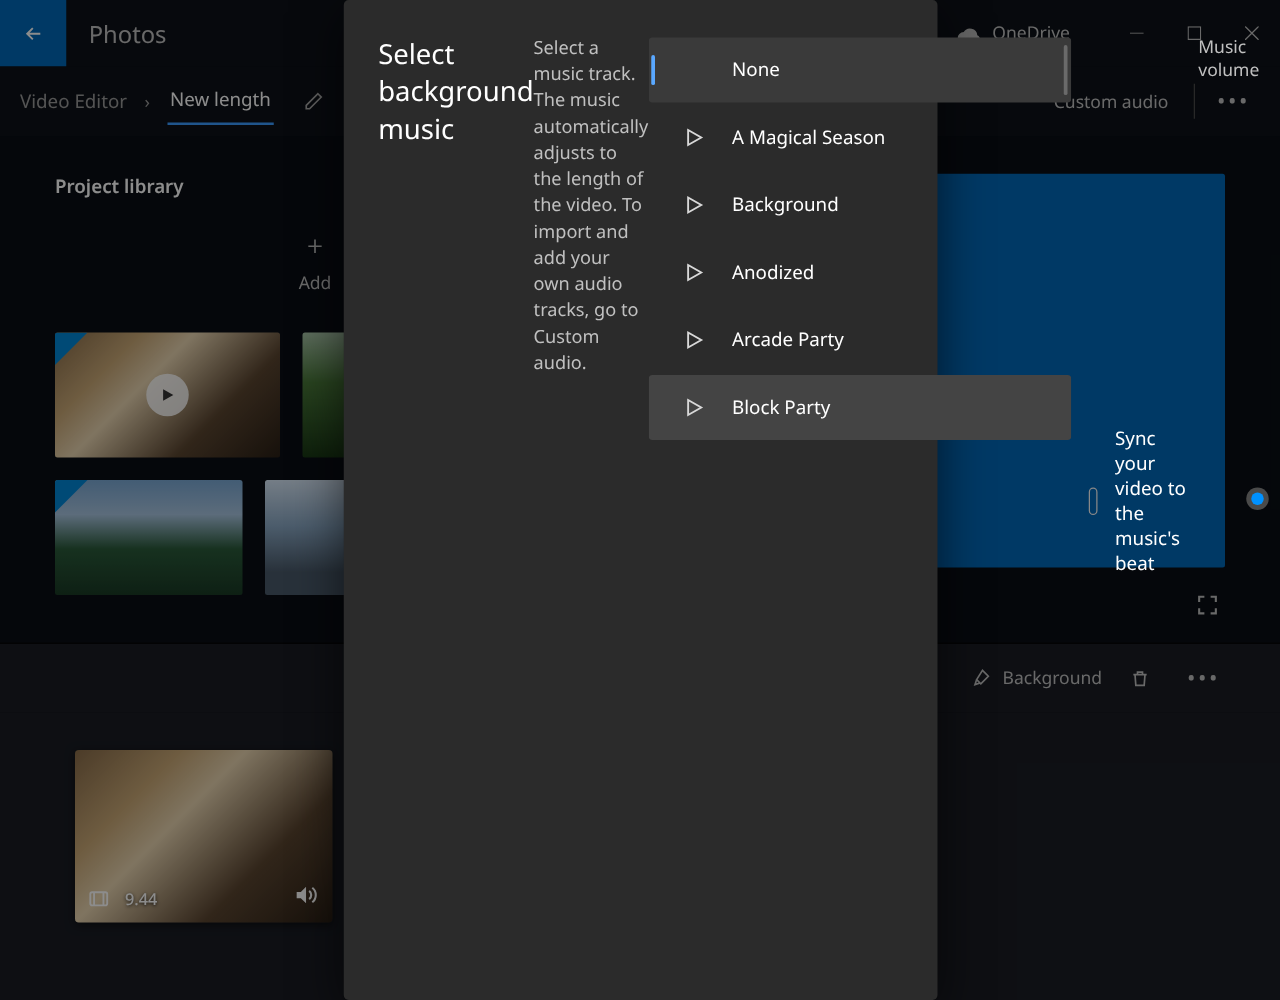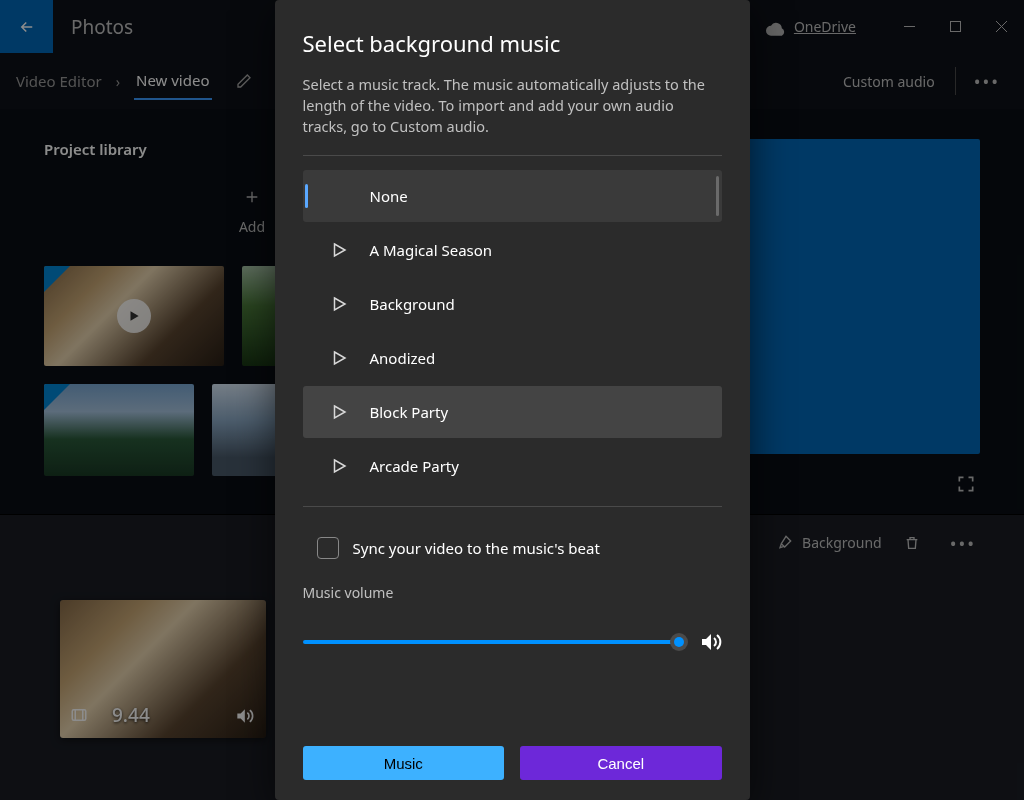--- a/index.html
+++ b/index.html
@@ -83,38 +83,38 @@
   
   .storyboard{
     height:230px;background:var(--bg-panel);padding:30px 60px;display:flex;gap:0;
     position:relative;
   }
   .story-clip{
     position:relative;width:206px;height:138px;border-radius:3px;overflow:hidden;
     box-shadow:0 2px 8px rgba(0,0,0,0.5);
   }
   .clip-meta{
-    position:absolute;left:10px;bottom:10px;display:flex;align-items:center;gap:24px;
-    color:#fff;font-size:19px;font-weight:500;text-shadow:0 1px 3px rgba(0,0,0,0.8);
+    position:absolute;left:10px;bottom:10px;display:flex;align-items:center;gap:12px;
+    color:#fff;font-size:13px;font-weight:500;text-shadow:0 1px 3px rgba(0,0,0,0.8);
   }
   .clip-vol{position:absolute;right:12px;bottom:12px;color:#fff;}
   .story-clip.secondary{width:36px;margin-left:430px;opacity:0.5;}
   
   .photo-people{background:linear-gradient(135deg,#8a6d4a 0%,#c9a876 25%,#e8d4b0 40%,#5a4530 70%,#2a1f15 100%);}
   .photo-forest{background:linear-gradient(180deg,#a8c5a8 0%,#4a7a3a 40%,#1a3a15 100%);}
   .photo-mountain{background:linear-gradient(180deg,#7aa8d4 0%,#a8c5e0 30%,#2a5a3a 60%,#1a3a25 100%);}
   .photo-arch{background:linear-gradient(180deg,#d4e4f4 0%,#8aa8c4 40%,#4a5a6a 80%);}
   
   .scrim{
     position:absolute;inset:0;background:rgba(0,0,0,0.45);
     display:flex;justify-content:center;z-index:100;
   }
   .dialog{
     width:475px;height:800px;background:var(--bg-dialog);
-    display:flex;flex-direction:column;padding:28px 28px 20px 28px;
+    display:flex;flex-direction:row;padding:28px 28px 20px 28px;
     box-shadow:0 10px 40px rgba(0,0,0,0.6);border-radius:4px;
   }
   .dlg-title{font-size:22px;font-weight:400;margin-bottom:16px;}
   .dlg-desc{color:var(--text-dim);font-size:14.5px;line-height:1.45;margin-bottom:18px;}
   .dlg-div{height:1px;background:var(--divider);margin-bottom:12px;}
   .track-list{
     flex:0 0 338px;overflow:hidden;position:relative;
   }
   .track-item{
     height:52px;display:flex;align-items:center;gap:22px;padding-left:20px;
@@ -181,21 +181,21 @@
       <svg width="11" height="11" viewBox="0 0 11 11" stroke="currentColor">
           <path d="M0 0l11 11M11 0L0 11"></path>
         </svg>
     </div>
   </div>
 </div>
 
 <div class="toolbar">
   <span class="crumb">Video Editor</span>
   <span class="chev">›</span>
-  <span class="crumb active">New video</span>
+  <span class="crumb active">New length</span>
   <svg width="16" height="16" viewBox="0 0 24 24" fill="none" stroke="#aaa" stroke-width="2" style="margin-left:14px;cursor:pointer">
       <path d="M17 3l4 4L7 21H3v-4L17 3z"></path>
     </svg>
   <div class="spacer"></div>
   <div class="tb-btn">
     <span>Custom audio</span>
   </div>
   <div class="tb-divider"></div>
   <div class="more-dots">•••</div>
 </div>
@@ -307,37 +307,37 @@
         </div>
         <div class="track-item">
           <div class="sel-bar"></div>
           <span class="play-tri" style="width: 18px;">
             <svg width="18" height="18" viewBox="0 0 24 24" fill="none" stroke="#d8d8d8" stroke-width="2">
               <path d="M6 4l14 8-14 8V4z"></path>
             </svg>
           </span>
           <span class="track-name">Anodized</span>
         </div>
+        <div class="track-item">
+          <div class="sel-bar"></div>
+          <span class="play-tri" style="width: 18px;">
+            <svg width="18" height="18" viewBox="0 0 24 24" fill="none" stroke="#d8d8d8" stroke-width="2">
+              <path d="M6 4l14 8-14 8V4z"></path>
+            </svg>
+          </span>
+          <span class="track-name">Arcade Party</span>
+        </div>
         <div class="track-item hover">
           <div class="sel-bar"></div>
           <span class="play-tri" style="width: 18px;">
             <svg width="18" height="18" viewBox="0 0 24 24" fill="none" stroke="#d8d8d8" stroke-width="2">
               <path d="M6 4l14 8-14 8V4z"></path>
             </svg>
           </span>
           <span class="track-name">Block Party</span>
-        </div>
-        <div class="track-item">
-          <div class="sel-bar"></div>
-          <span class="play-tri" style="width: 18px;">
-            <svg width="18" height="18" viewBox="0 0 24 24" fill="none" stroke="#d8d8d8" stroke-width="2">
-              <path d="M6 4l14 8-14 8V4z"></path>
-            </svg>
-          </span>
-          <span class="track-name">Arcade Party</span>
         </div>
         <div class="track-item"></div>
       </div>
 
     <div class="dlg-div"></div>
 
     <div class="sync-row">
       <div class="chk"></div>
       <span style="font-size:15px;">Sync your video to the music's beat</span>
     </div>

